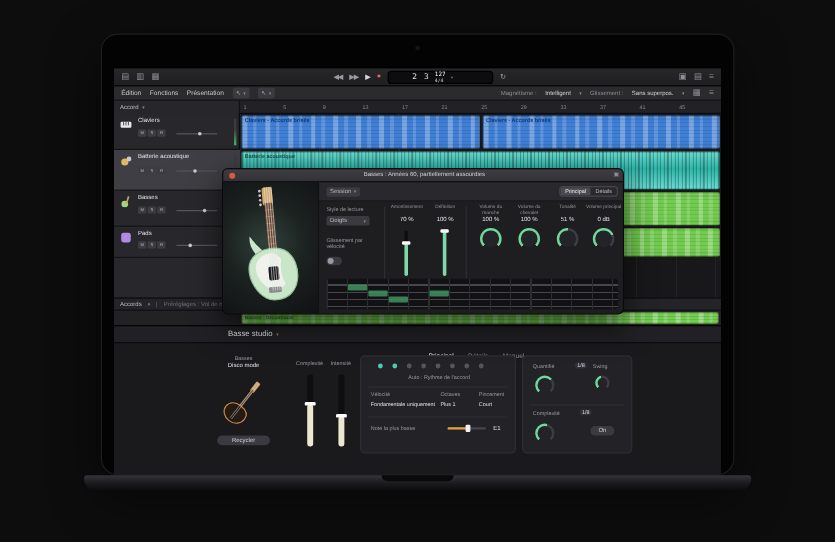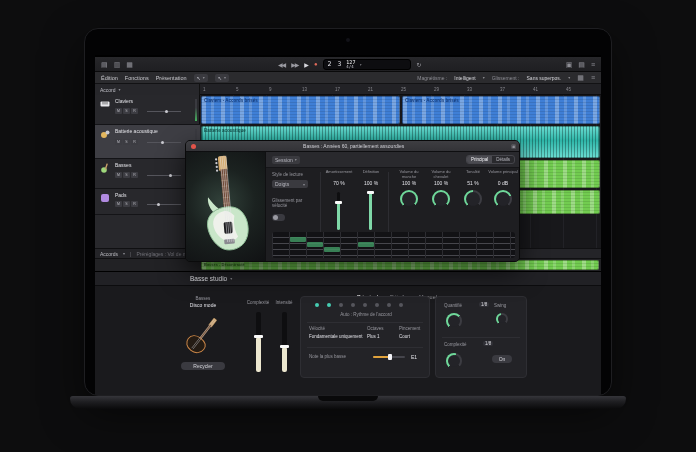--- a/index.html
+++ b/index.html
@@ -14,21 +14,21 @@
 #screen{position:absolute;left:95px;top:55px;width:506px;height:340px;background:#000;overflow:hidden;font-size:5px;color:#c6c6ca}
 .icon{color:#8f8f96;font-size:7px;line-height:1}
 .dim{color:#6f6f76}
 .chev{font-size:4px;color:#8a8a90}
 
 #cbar{position:absolute;left:0;top:2px;width:506px;height:15px;background:linear-gradient(#27272a,#1f1f22);border-bottom:1px solid #0a0a0b;display:flex;align-items:center;gap:6px;padding:0 6px}
 .sp{flex:1}
 .tbtn{font-size:6px;color:#9a9aa1;letter-spacing:-1px}
 .play{color:#d8d8de}
 .rec{color:#e06a5a}
-#lcd{width:88px;height:11px;background:#0d0d10;border:1px solid #000;border-radius:3px;display:flex;align-items:center;gap:4px;padding:0 4px;font-family:"DejaVu Sans Mono",monospace;color:#e2e2e8}
+#lcd{width:88px;height:11px;background:#0d0d10;border:1px solid #000;border-radius:3px;display:flex;align-items:center;gap:4px;padding:0 20px;font-family:"DejaVu Sans Mono",monospace;color:#e2e2e8}
 #lcd .pos{font-size:6.5px;letter-spacing:1px}
 #lcd .col{display:flex;flex-direction:column;line-height:1;font-size:4px;color:#cfcfd6}
 #lcd .tempo{font-size:5px;color:#fff}
 
 #mbar{position:absolute;left:0;top:17px;width:506px;height:12px;background:#2b2b2e;border-bottom:1px solid #121214;display:flex;align-items:center;gap:7px;padding:0 6px;font-size:5.5px;color:#c7c7cc}
 .toolpill{background:#3a3a3f;border-radius:2px;padding:1px 3px;font-size:5px;color:#b8b8c0;display:flex;gap:2px;align-items:center}
 .mlabel{color:#8d8d94;font-size:5px}
 .mval{color:#d6d6db;font-size:5px}
 
 #ruler{position:absolute;left:0;top:29px;width:506px;height:11px;background:#222226;border-bottom:1px solid #0d0d0f}

